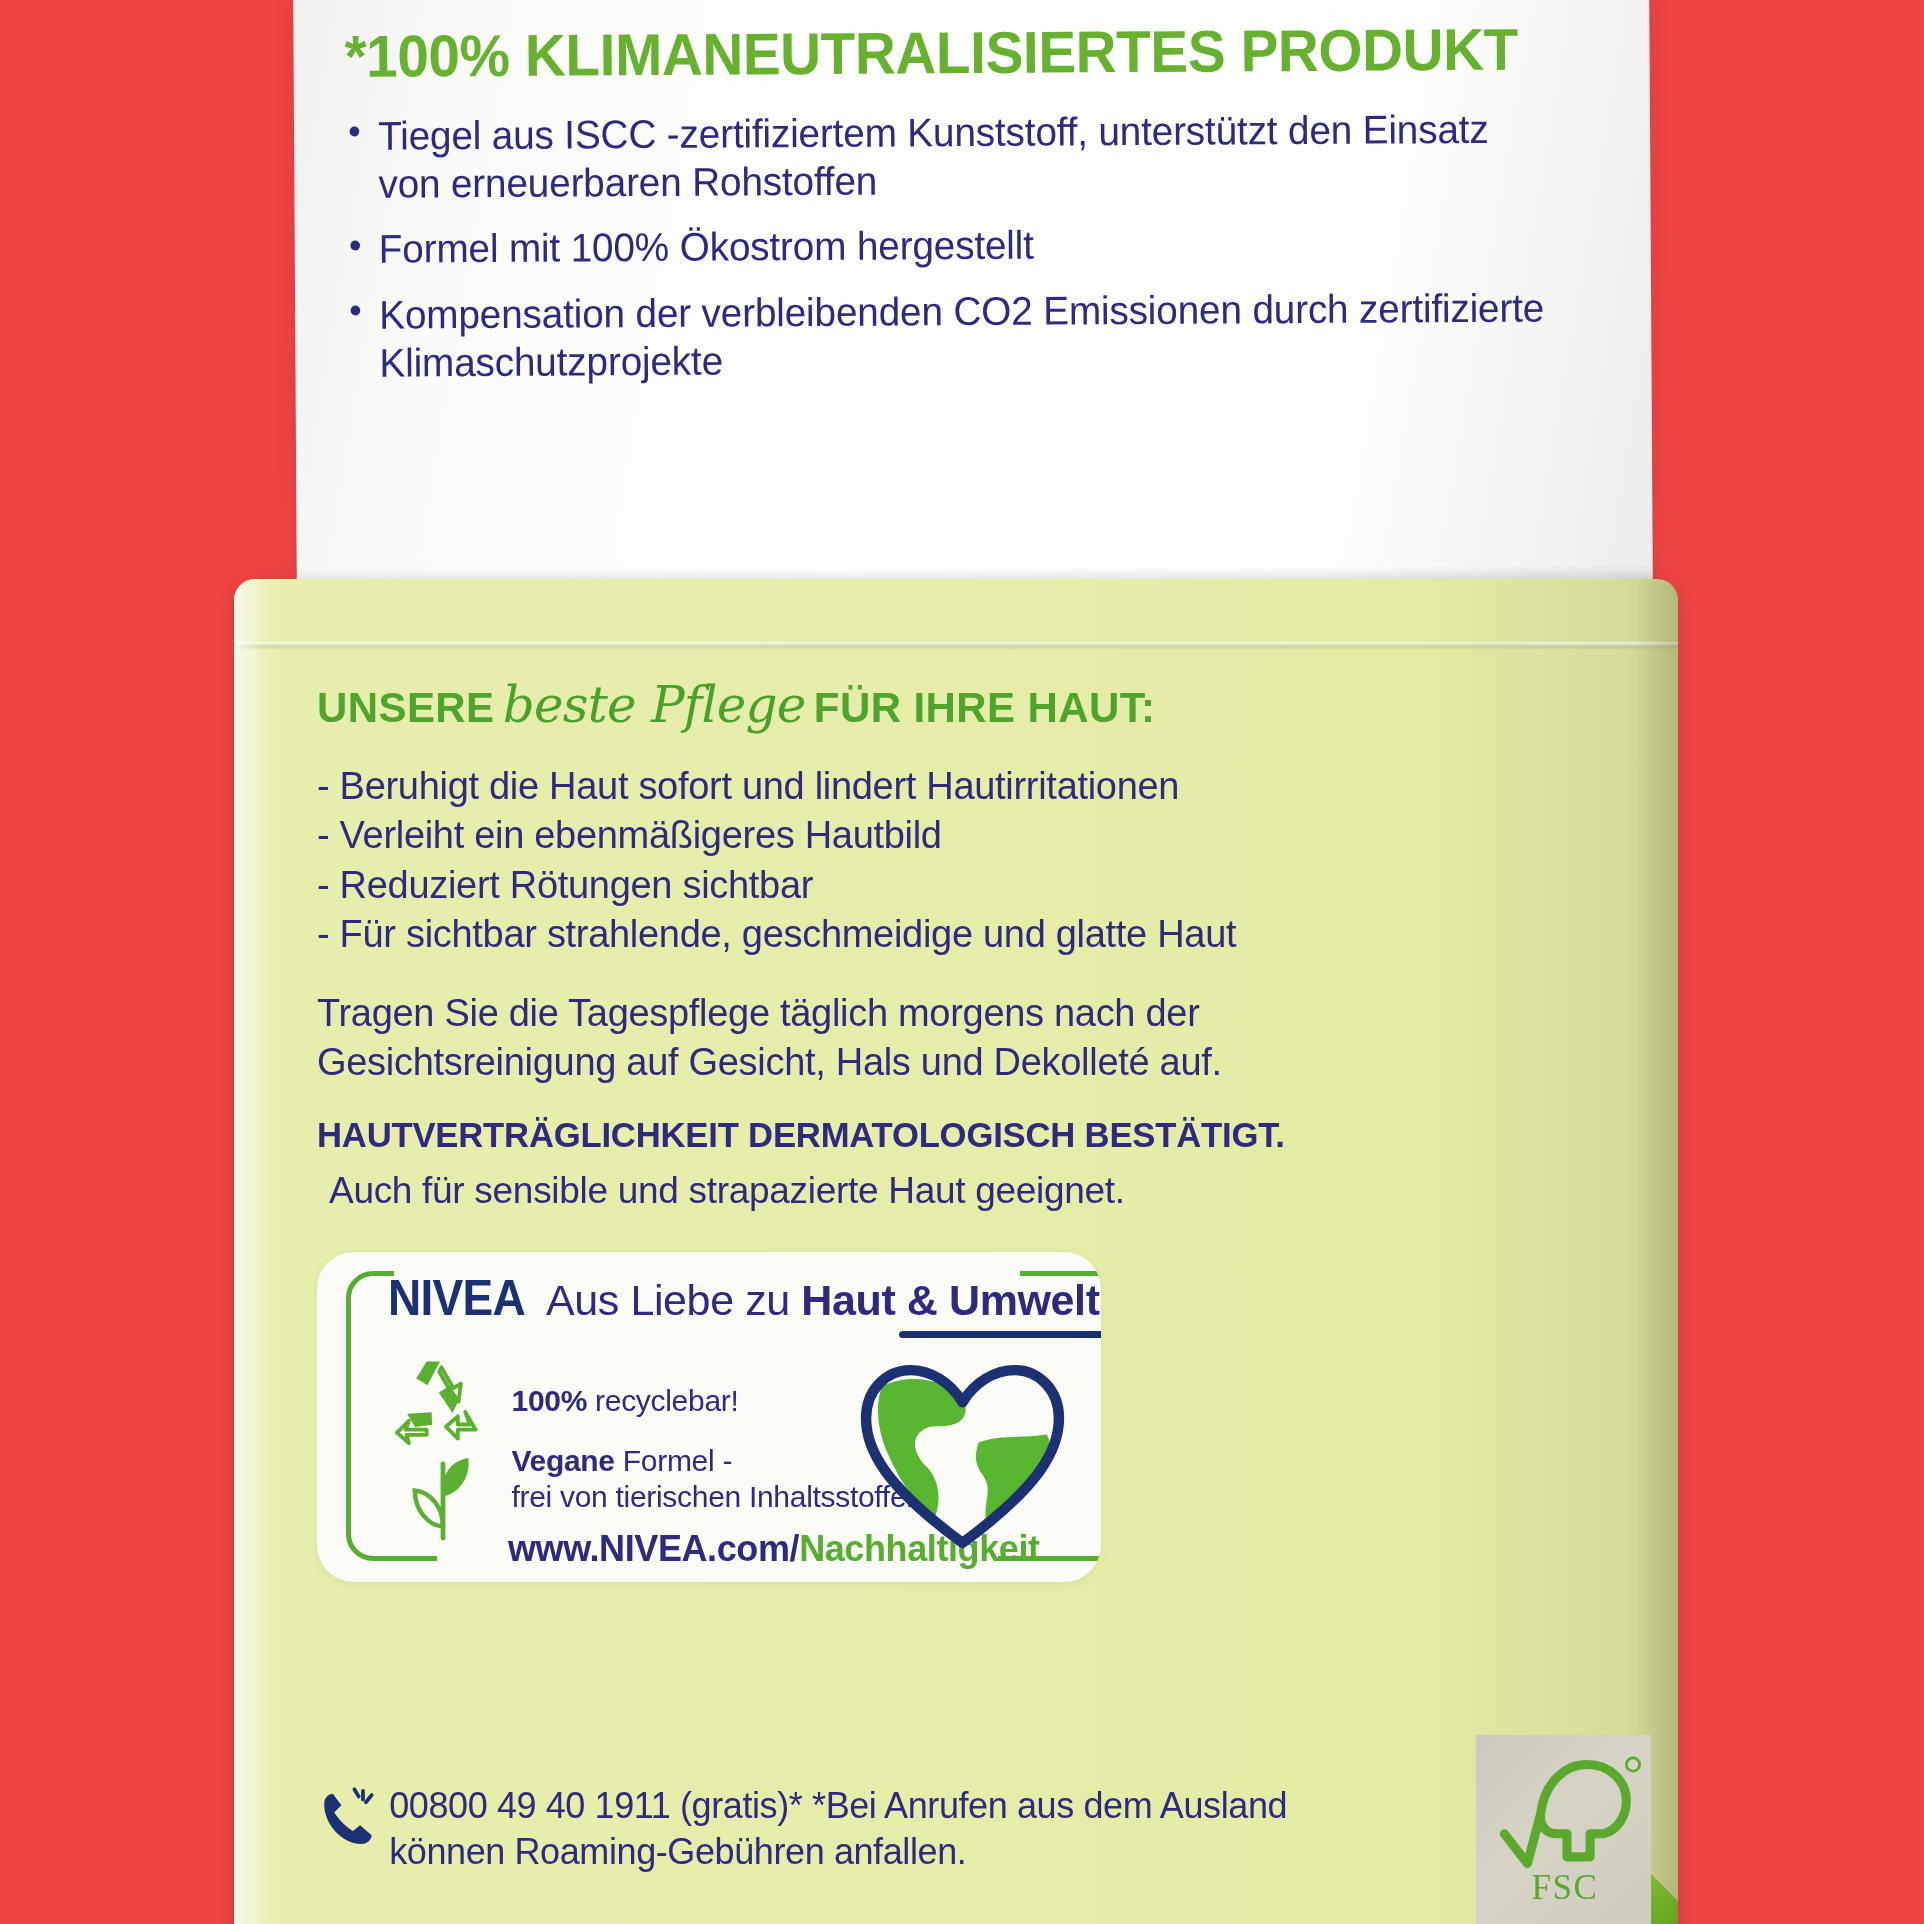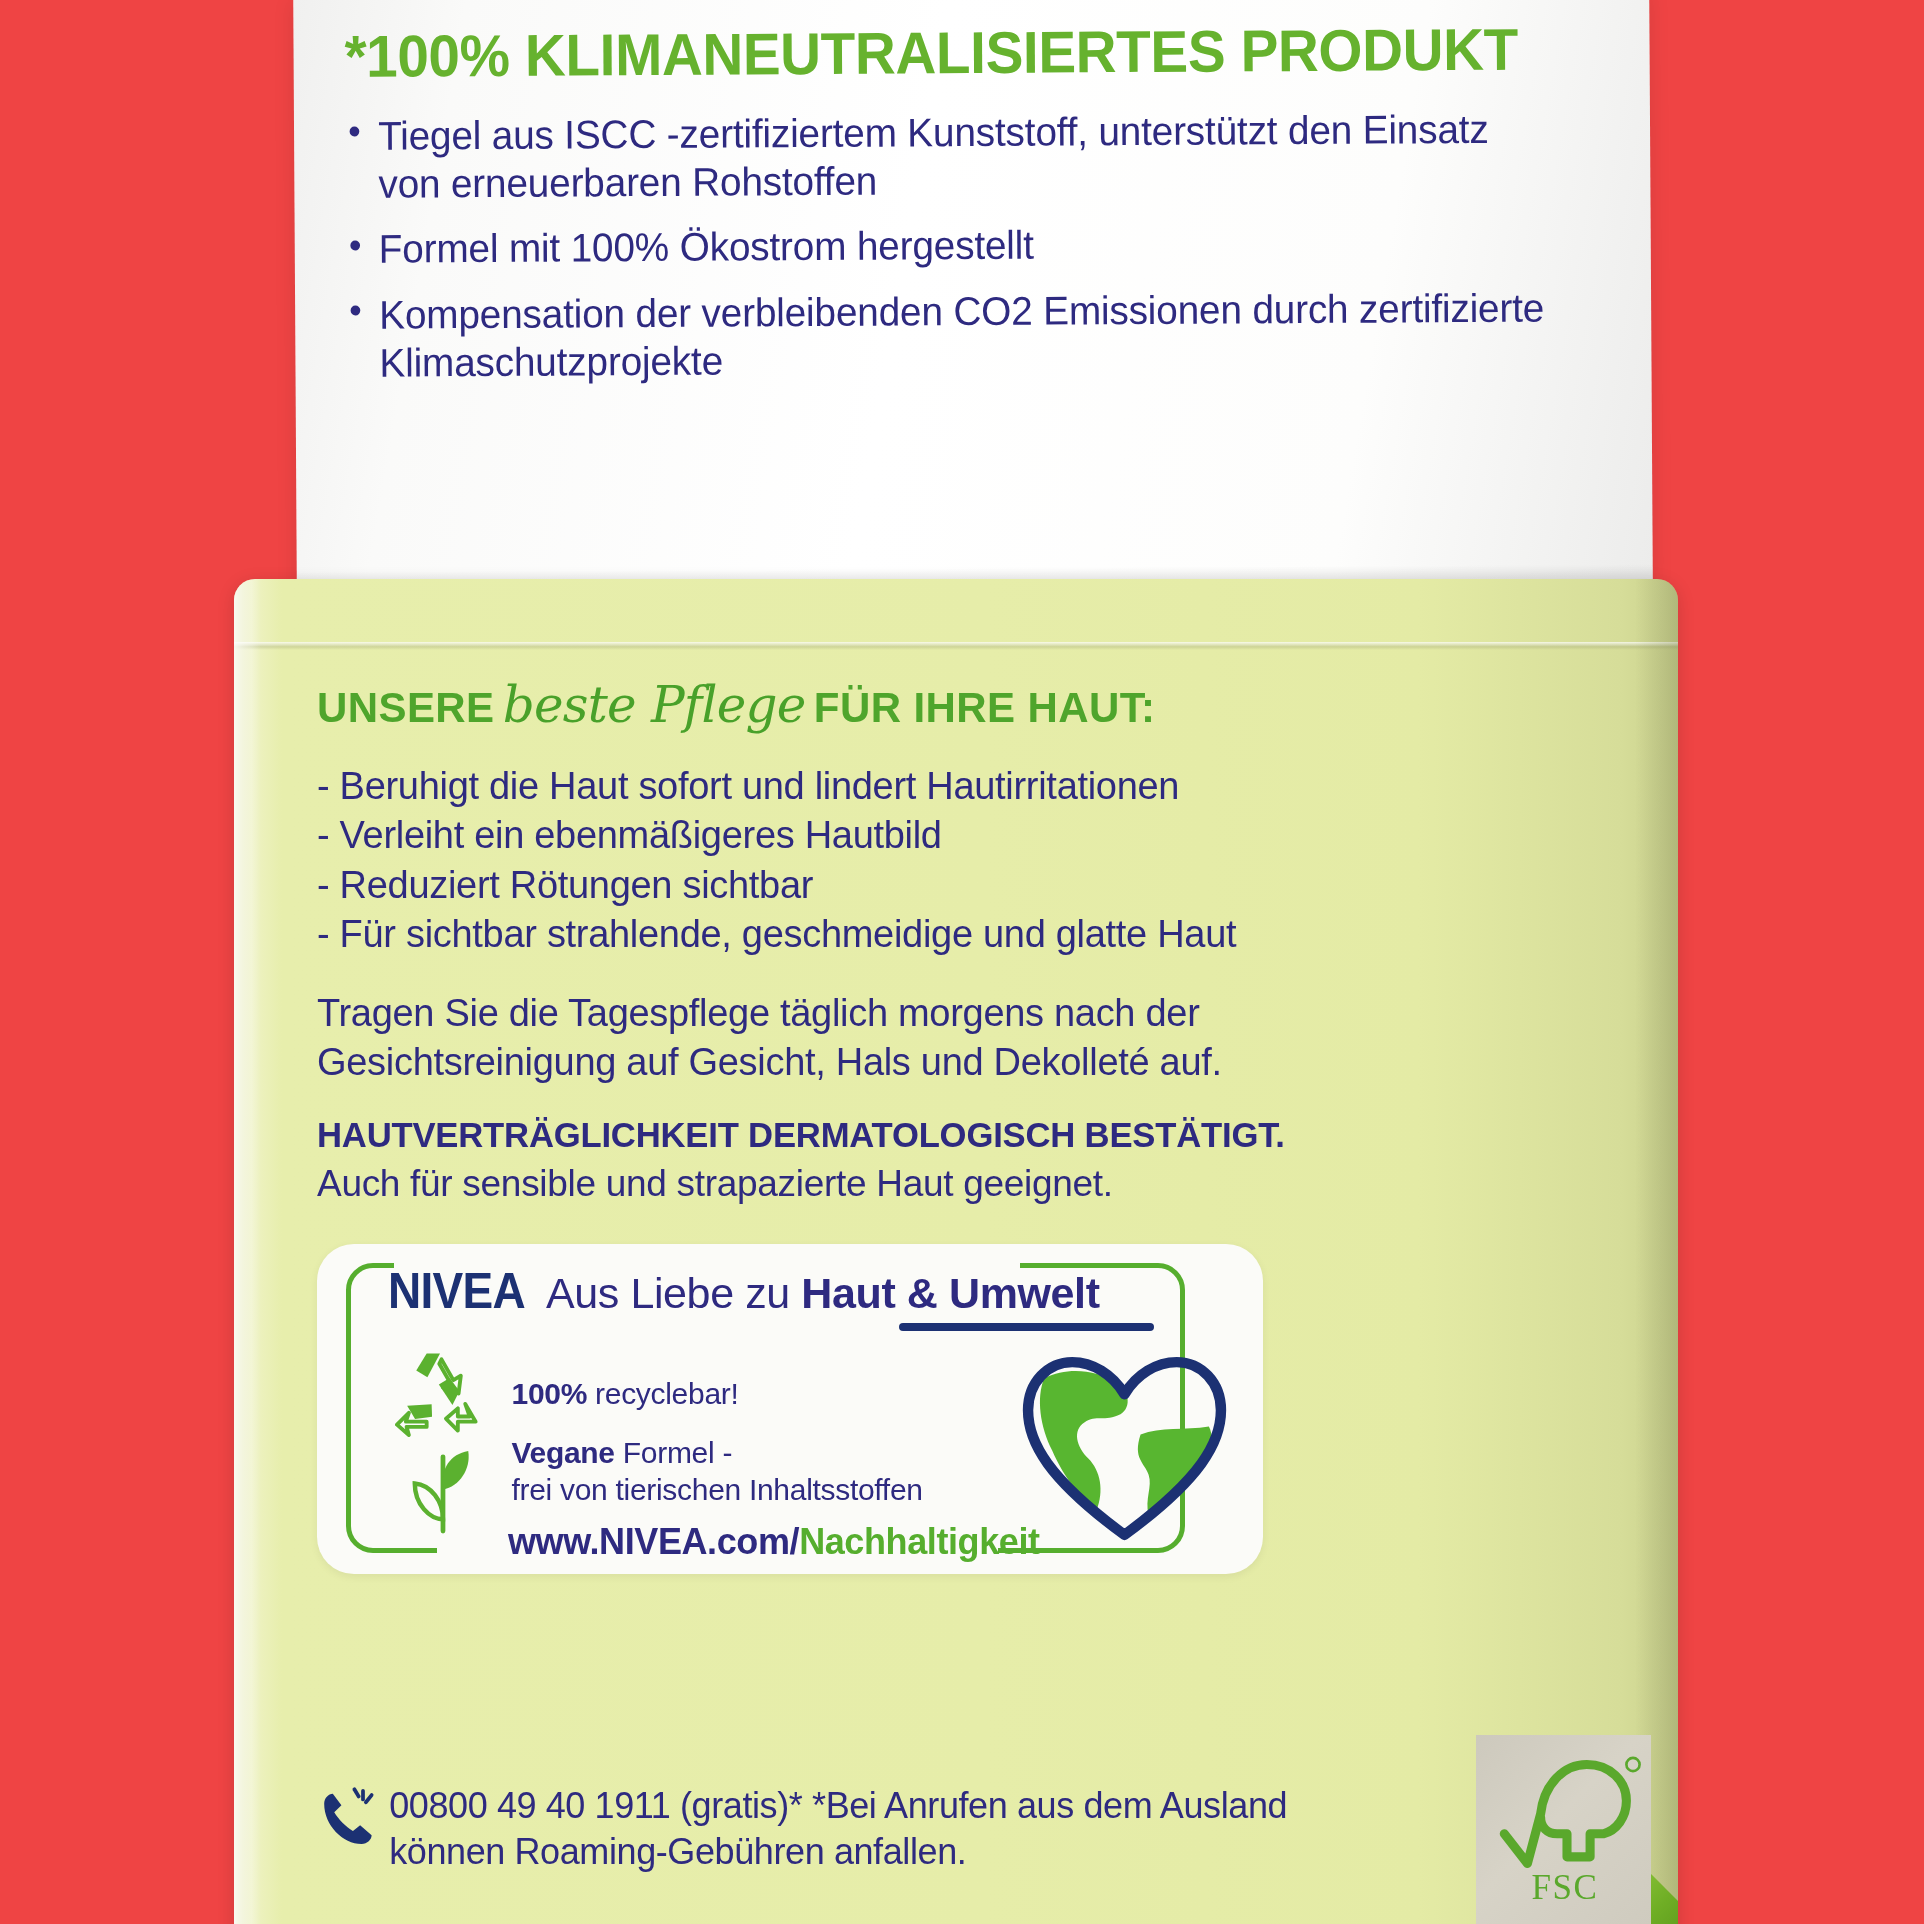--- a/index.html
+++ b/index.html
@@ -127,28 +127,28 @@
     color:#2E2A80;font-size:38px;line-height:1.30;margin:0 0 27px 0;
     letter-spacing:-0.3px;max-width:1003px;
   }
 
   .derm-head{
     color:#2E2A80;font-weight:bold;font-size:35px;line-height:1.2;
     margin:0 0 4.8px 0;letter-spacing:-0.2px;white-space:nowrap;
     transform:scaleX(.99);transform-origin:left top;
   }
   .derm-sub{
-    color:#2E2A80;font-size:37px;line-height:1.25;margin:0;letter-spacing:-0.3px;
+    color:#2E2A80;font-size:37px;line-height:1.25;margin:12px;letter-spacing:-0.3px;
   }
 
   
   .badge{
     position:relative;
     margin-top:37px;
-    width:946px;height:330px;
+    width:784px;height:330px;
     background:#fbfbf8;
     border-radius:37px;
     box-shadow:0 2.4px 8px rgba(0,0,0,.06);
     overflow:hidden;
   }
   
   .badge .bracket{
     position:absolute;left:29px;top:19px;width:839px;height:290px;
     border:5.6px solid #56AE2E;
     border-radius:27px;

